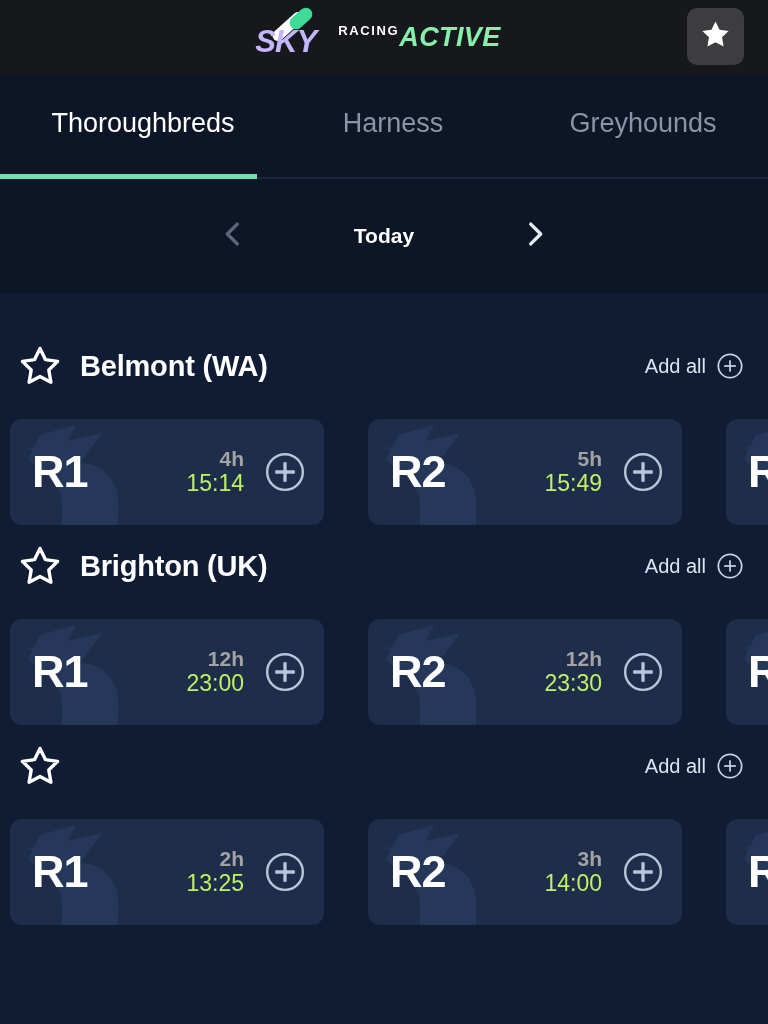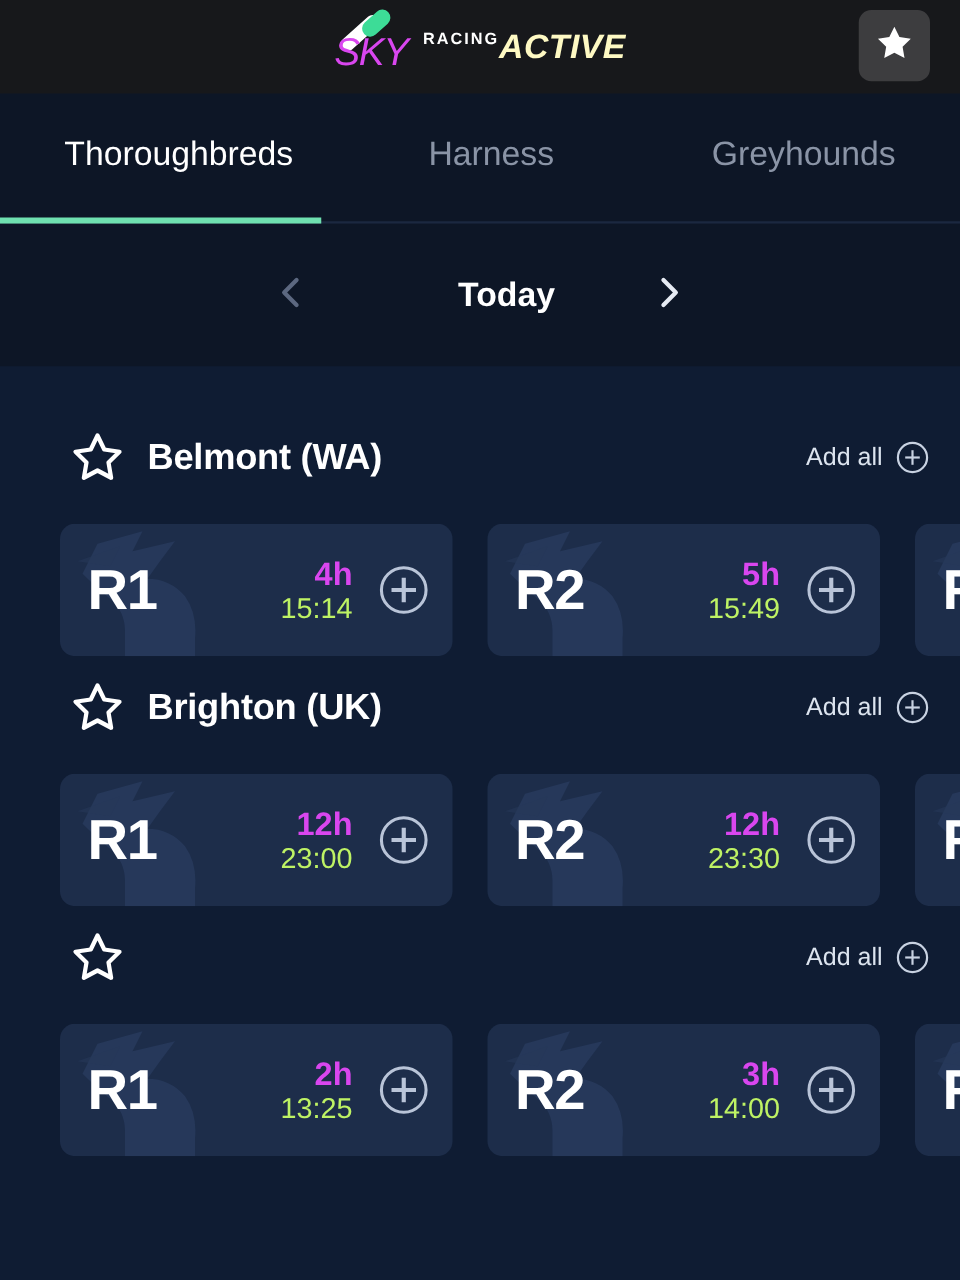--- a/index.html
+++ b/index.html
@@ -37,26 +37,26 @@
     transform: translateX(-8px);
   }
 
   .logo-mark {
     position: relative;
     width: 78px;
     height: 50px;
   }
   .logo-sky {
     position: absolute;
-    left: 16px;
+    left: 4px;
     top: 13px;
     font-size: 31px;
-    font-weight: normal;
+    font-weight: bold;
     font-style: italic;
-    color: #d946ef;
+    color: #c4b5fd;
     letter-spacing: -1px;
     line-height: 1;
     z-index: 2;
   }
   .logo-swoosh {
     position: absolute;
     left: 16px;
     top: -2px;
     width: 46px;
     height: 40px;
@@ -85,21 +85,21 @@
 
   .logo-text { display: flex; flex-direction: row; line-height: 1; }
   .logo-racing {
     color: #ffffff;
     font-size: 13px;
     font-weight: bold;
     letter-spacing: 1.6px;
     margin-bottom: 3px;
   }
   .logo-active {
-    color: #fef9c3;
+    color: #86efac;
     font-size: 27px;
     font-weight: bold;
     font-style: italic;
     letter-spacing: 0.4px;
   }
 
   .fav-button {
     position: absolute;
     right: 24px;
     top: 8px;
@@ -160,29 +160,29 @@
     width: 34px;
     height: 34px;
     display: flex;
     align-items: center;
     justify-content: center;
   }
   .chev svg { width: 34px; height: 34px; }
   .chev-prev svg { stroke: #5c6880; }
   .chev-next svg { stroke: #e6ebf3; }
   .date-label {
-    font-size: 27px;
+    font-size: 21px;
     font-weight: bold;
     color: #ffffff;
     min-width: 120px;
-    text-align: right;
+    text-align: center;
   }
 
   
-  .meetings { padding-top: 42px; margin-left: 38px; }
+  .meetings { padding-top: 42px; }
 
   .meeting { margin-bottom: 10px; }
 
   .meeting-header {
     display: flex;
     align-items: center;
     padding: 0 24px 0 16px;
     height: 62px;
   }
   .meeting-star { width: 48px; height: 48px; flex: 0 0 auto; }
@@ -200,21 +200,21 @@
     align-items: center;
     gap: 10px;
   }
   .add-all-label { font-size: 20px; color: #dce4ef; }
   .circle-plus-sm { width: 28px; height: 28px; }
   .circle-plus-sm svg { width: 28px; height: 28px; }
 
   
   .race-row {
     display: flex;
-    gap: 28px;
+    gap: 44px;
     padding-left: 10px;
     margin-top: 22px;
     overflow: hidden;
   }
   .race-card {
     position: relative;
     flex: 0 0 314px;
     height: 106px;
     background: #1d2d4a;
     border-radius: 12px;
@@ -242,21 +242,21 @@
     letter-spacing: -1px;
   }
   .race-meta {
     position: relative;
     z-index: 2;
     margin-left: auto;
     text-align: right;
     line-height: 1.12;
     padding-right: 6px;
   }
-  .race-countdown { font-size: 26px; font-weight: bold; color: #d946ef; }
+  .race-countdown { font-size: 21px; font-weight: bold; color: #a3a3a3; }
   .race-time { font-size: 23px; color: #bef264; }
   .circle-plus-lg {
     position: relative;
     z-index: 2;
     width: 42px;
     height: 42px;
     margin-left: 14px;
     margin-right: 18px;
     flex: 0 0 auto;
   }

